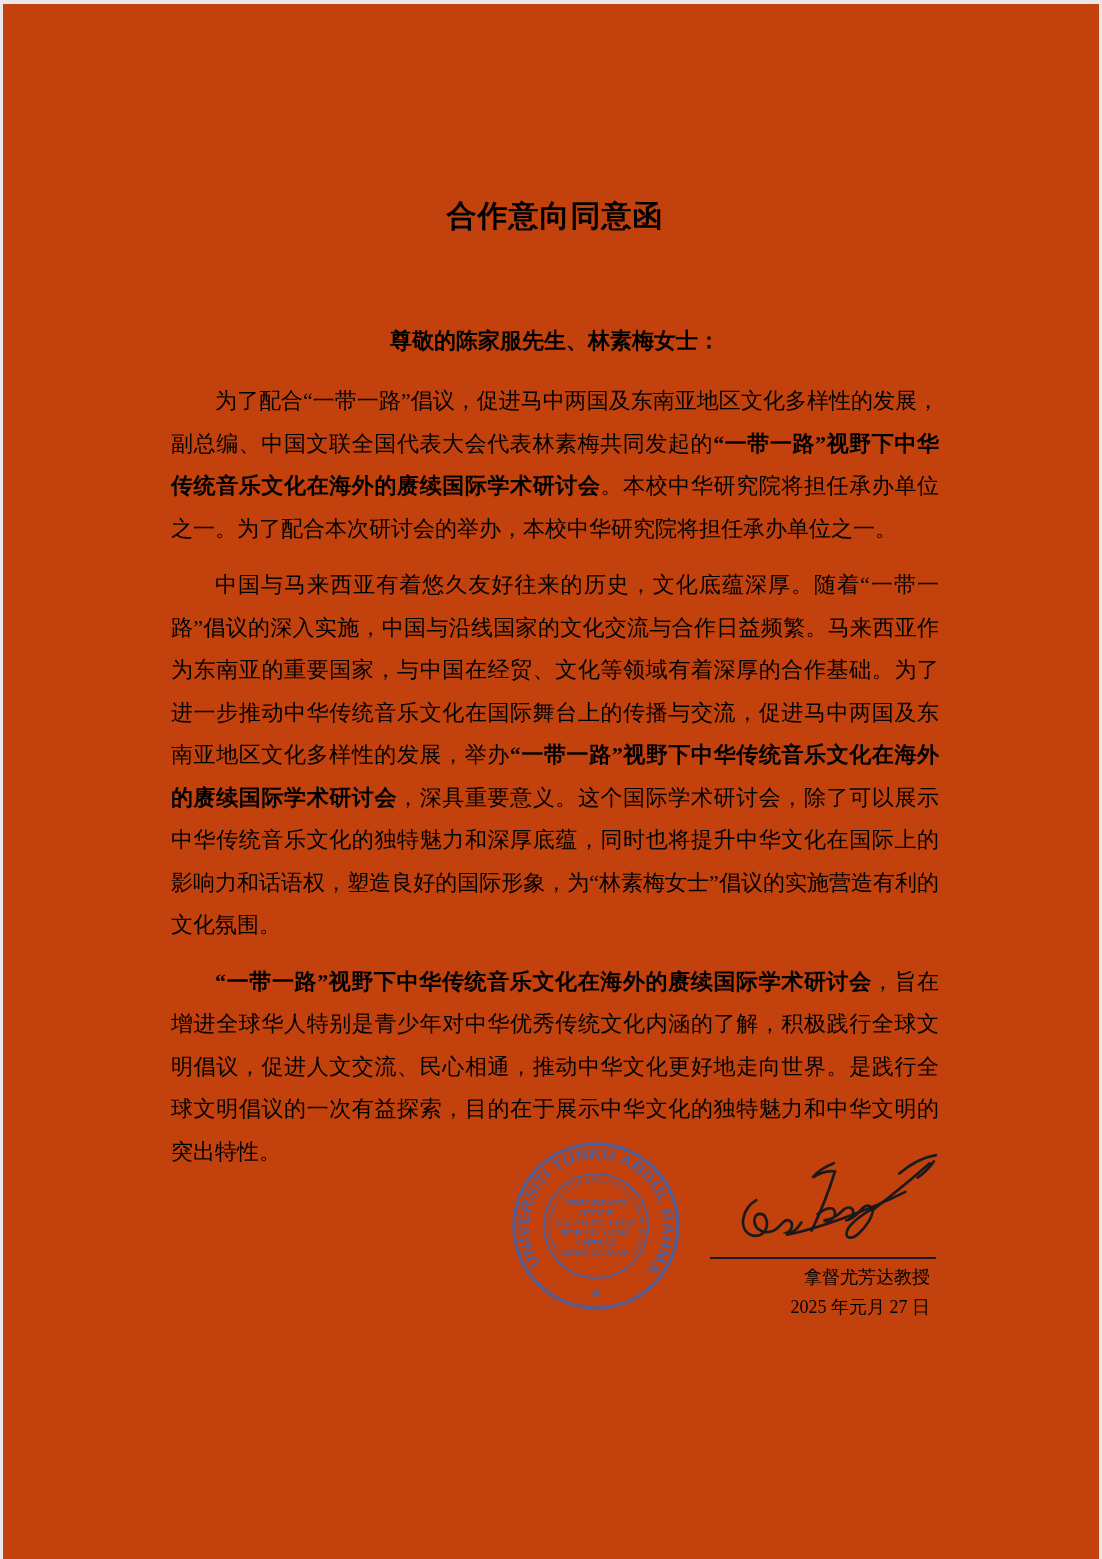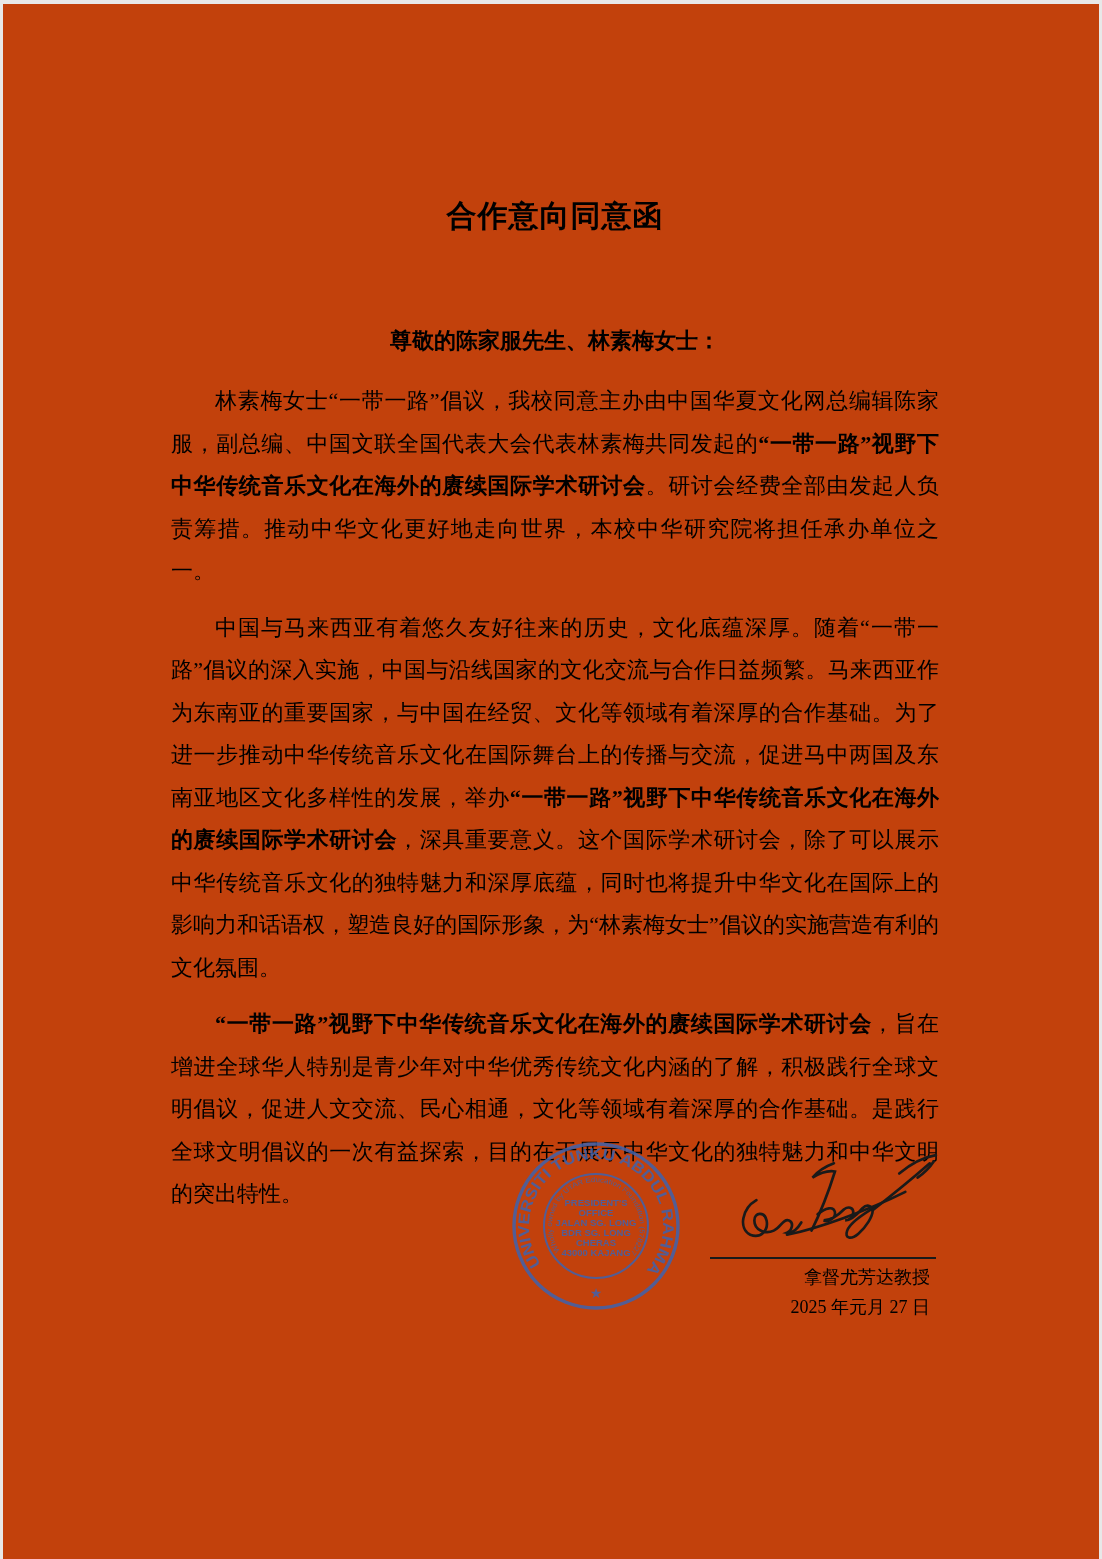--- a/index.html
+++ b/index.html
@@ -69,23 +69,23 @@
   }
 </style>
 </head>
 <body>
 
 <div class="page">
   <div class="content">
     <h1 class="doc-title">合作意向同意函</h1>
     <p class="salutation">尊敬的陈家服先生、林素梅女士：</p>
     <div id="document-body">
-        <p class="body-para"><span>林素梅女士“一带一路”倡议，我校同意主办由中国华夏文化网总编辑陈家服，副总编、中国文联全国代表大会代表林素梅共同发起的</span><b>“一带一路”视野下中华传统音乐文化在海外的赓续国际学术研讨会</b><span>。研讨会经费全部由发起人负责筹措。推动中华文化更好地走向世界，本校中华研究院将担任承办单位之一。</span></p>
+        <p class="body-para"><span>为了配合“一带一路”倡议，促进马中两国及东南亚地区文化多样性的发展，副总编、中国文联全国代表大会代表林素梅共同发起的</span><b>“一带一路”视野下中华传统音乐文化在海外的赓续国际学术研讨会</b><span>。本校中华研究院将担任承办单位之一。为了配合本次研讨会的举办，本校中华研究院将担任承办单位之一。</span></p>
         <p class="body-para"><span>中国与马来西亚有着悠久友好往来的历史，文化底蕴深厚。随着“一带一路”倡议的深入实施，中国与沿线国家的文化交流与合作日益频繁。马来西亚作为东南亚的重要国家，与中国在经贸、文化等领域有着深厚的合作基础。为了进一步推动中华传统音乐文化在国际舞台上的传播与交流，促进马中两国及东南亚地区文化多样性的发展，举办</span><b>“一带一路”视野下中华传统音乐文化在海外的赓续国际学术研讨会</b><span>，深具重要意义。这个国际学术研讨会，除了可以展示中华传统音乐文化的独特魅力和深厚底蕴，同时也将提升中华文化在国际上的影响力和话语权，塑造良好的国际形象，为“林素梅女士”倡议的实施营造有利的文化氛围。</span></p>
-        <p class="body-para"><b>“一带一路”视野下中华传统音乐文化在海外的赓续国际学术研讨会</b><span>，旨在增进全球华人特别是青少年对中华优秀传统文化内涵的了解，积极践行全球文明倡议，促进人文交流、民心相通，文化等领域有着深厚的合作基础。是践行全球文明倡议的一次有益探索，目的在于展示中华文化的独特魅力和中华文明的突出特性。</span></p>
+        <p class="body-para"><b>“一带一路”视野下中华传统音乐文化在海外的赓续国际学术研讨会</b><span>，旨在增进全球华人特别是青少年对中华优秀传统文化内涵的了解，积极践行全球文明倡议，促进人文交流、民心相通，推动中华文化更好地走向世界。是践行全球文明倡议的一次有益探索，目的在于展示中华文化的独特魅力和中华文明的突出特性。</span></p>
       </div>
   </div>
 
   <svg class="seal" viewBox="0 0 172 172" xmlns="http://www.w3.org/2000/svg">
     <circle cx="86" cy="86" r="82" fill="none" stroke="#3f63ad" stroke-width="3.4"></circle>
     <circle cx="86" cy="86" r="52" fill="none" stroke="#3f63ad" stroke-width="2"></circle>
     <defs>
       <path id="outerArc" d="M 34.7 129.1 A 67 67 0 1 1 137.3 129.1" fill="none"></path>
       <path id="innerArc" d="M 52.3 114.3 A 44 44 0 1 1 119.7 114.3" fill="none"></path>
     </defs>

